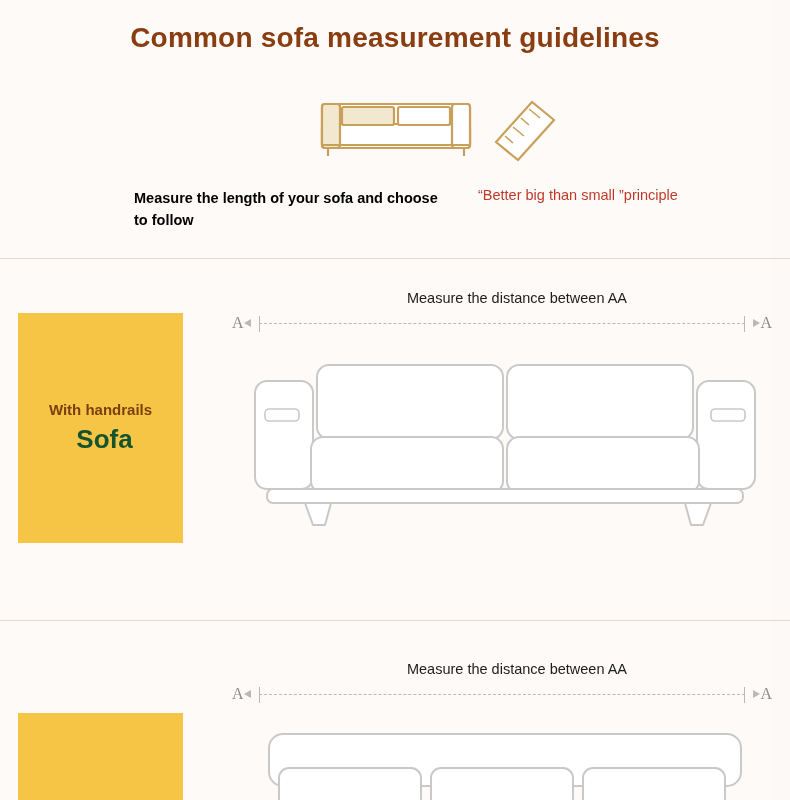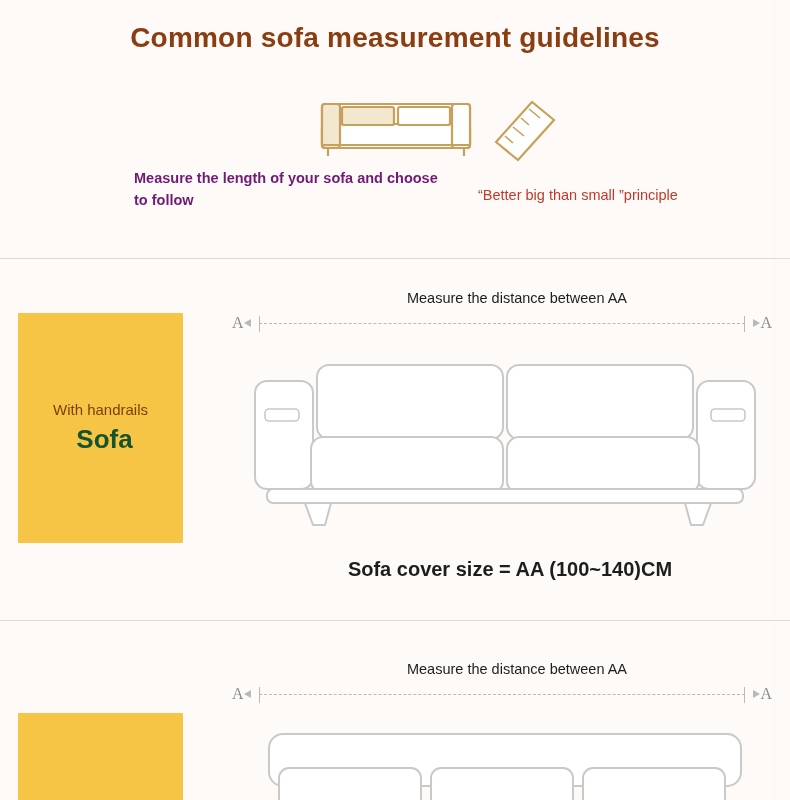--- a/index.html
+++ b/index.html
@@ -39,26 +39,26 @@
     position: absolute;
     top: 88px;
     left: 300px;
     width: 270px;
     height: 80px;
   }
   .hero svg { display: block; }
 
   .hero-caption-left {
     position: absolute;
-    top: 168px;
+    top: 188px;
     left: 134px;
     width: 320px;
     font-size: 14.5px;
     font-weight: bold;
-    color: #701a75;
+    color: #000000;
     line-height: 1.5;
   }
   .hero-caption-right {
     position: absolute;
     top: 185px;
     left: 478px;
     width: 250px;
     font-size: 14.5px;
     font-weight: normal;
     color: #c0392b;
@@ -84,21 +84,21 @@
     position: absolute;
     background: #f6c545;
     display: flex;
     flex-direction: column;
     align-items: center;
     justify-content: center;
     text-align: center;
   }
   .badge-line1 {
     font-size: 15px;
-    font-weight: normal;
+    font-weight: bold;
     color: #7a3f10;
     margin-bottom: 6px;
   }
   .badge-line2 {
     font-size: 26px;
     font-weight: bold;
     color: #14532d;
     margin-left: 8px;
   }
   .badge1 { left: 18px; top: 55px; width: 165px; height: 230px; }
@@ -240,21 +240,20 @@
           <rect x="262" y="84" width="192" height="56" rx="12"></rect>
 
           <rect x="22" y="136" width="476" height="14" rx="6"></rect>
 
           <path d="M60 150 l8 22 h12 l6 -22 z"></path>
           <path d="M440 150 l6 22 h12 l8 -22 z"></path>
         </g>
       </svg>
     </div>
 
-    <div class="result-text">Sofa cover size = AA (100~140)CM</div>
   </div>
 
   <div class="divider d2"></div>
 
   <div class="section sec2">
 
     <div class="badge badge2">
 
       <div class="badge-line2"></div>
     </div>

